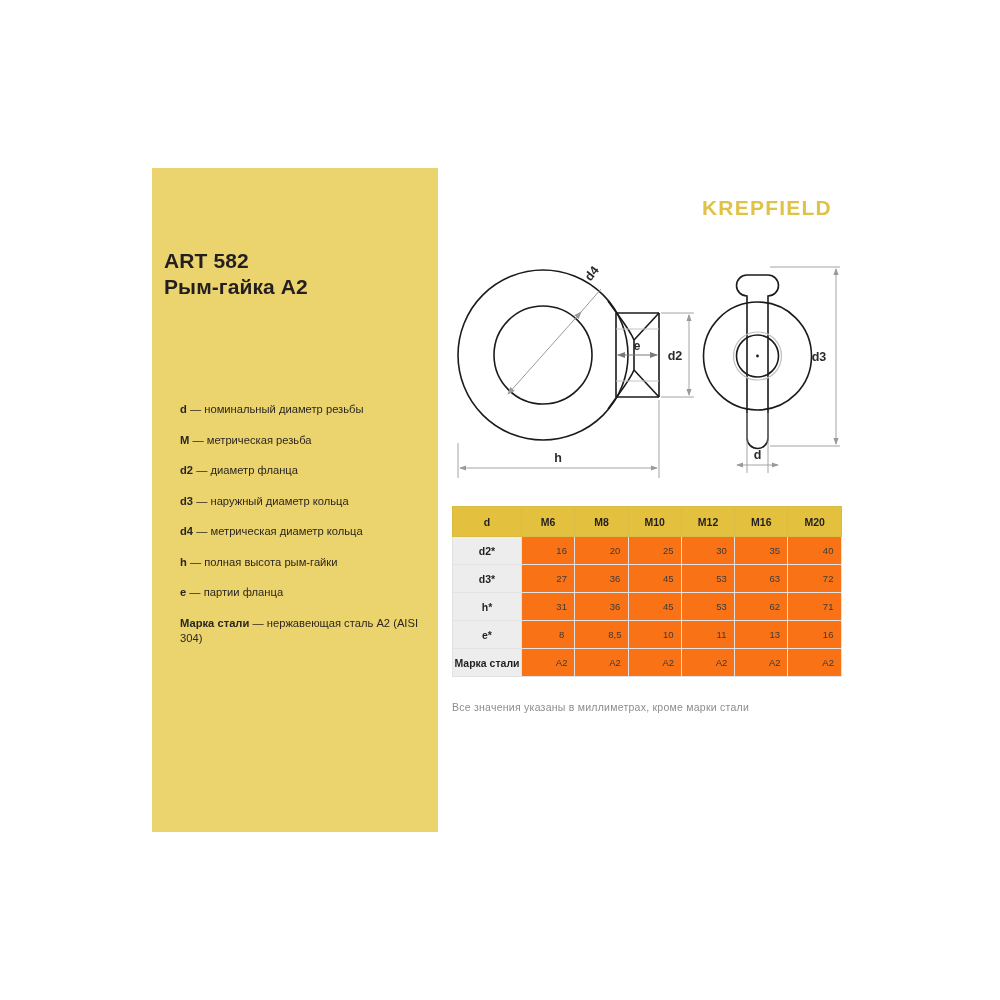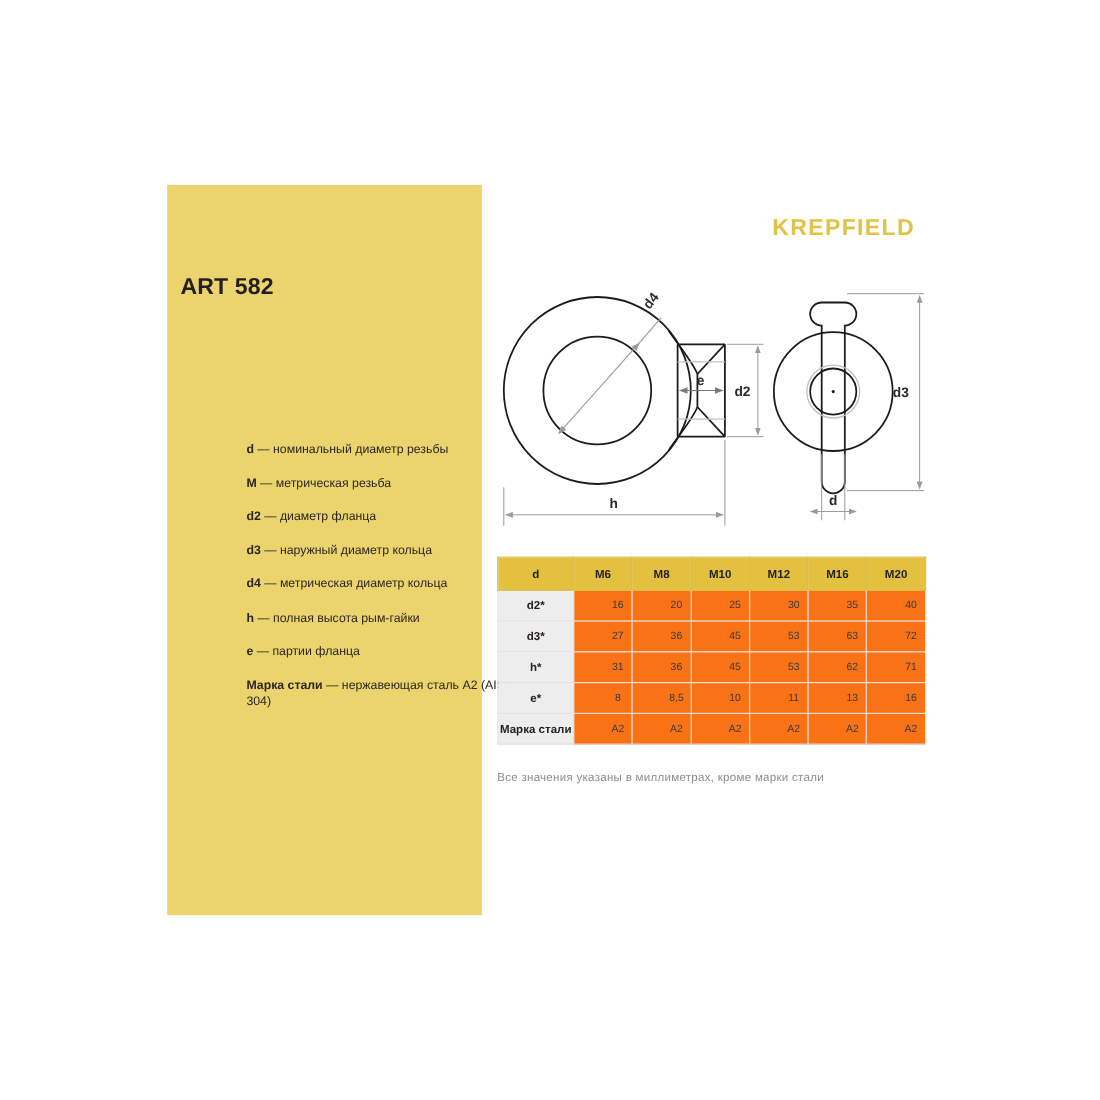--- a/index.html
+++ b/index.html
@@ -15,21 +15,21 @@
     position:absolute;left:152px;top:168px;width:286px;height:664px;
     background:#ebd46e;
   }
   .panel-title{
     position:absolute;left:12px;top:80px;width:240px;
     font-size:21px;font-weight:bold;line-height:26px;color:#231f20;
     letter-spacing:0.1px;
   }
   .panel-title .ln{display:block;}
   .legend{
-    position:absolute;left:28px;top:234px;width:244px;margin-left:44px;
+    position:absolute;left:28px;top:234px;width:244px;
   }
   .legend-item{
     font-size:11.2px;line-height:15px;color:#2b2620;margin-bottom:15.5px;
   }
   .legend-item b{font-weight:bold;}
   .legend-item.block{margin-bottom:16px;}
 
   
   .logo{
     position:absolute;left:702px;top:196px;
@@ -74,20 +74,21 @@
   }
 </style>
 </head>
 <body>
 
 <div class="sheet">
 
   <div class="panel">
     <div class="panel-title">
       <span class="ln">ART 582</span>
+      <span class="ln">Рым-гайка A2</span>
     </div>
 
     <div class="legend">
       <div class="legend-item">
         <b>d</b><span> — номинальный диаметр резьбы</span>
       </div>
       <div class="legend-item">
         <b>M</b><span> — метрическая резьба</span>
       </div>
       <div class="legend-item">

